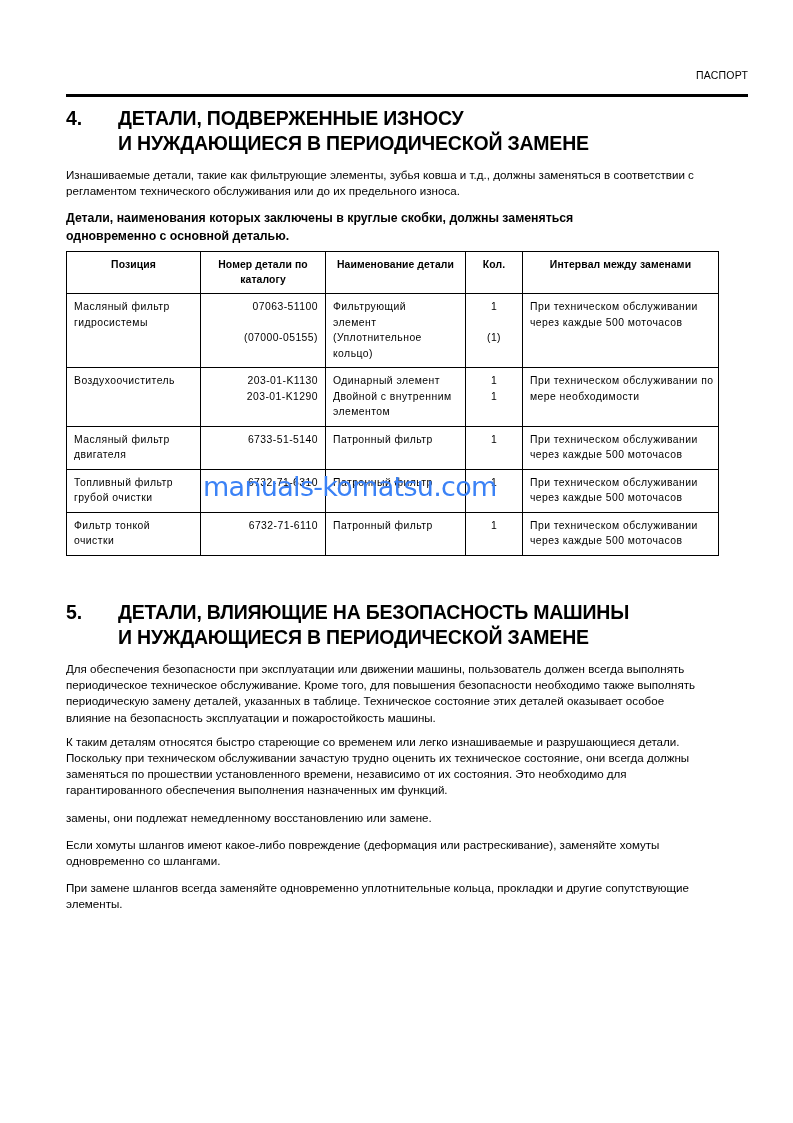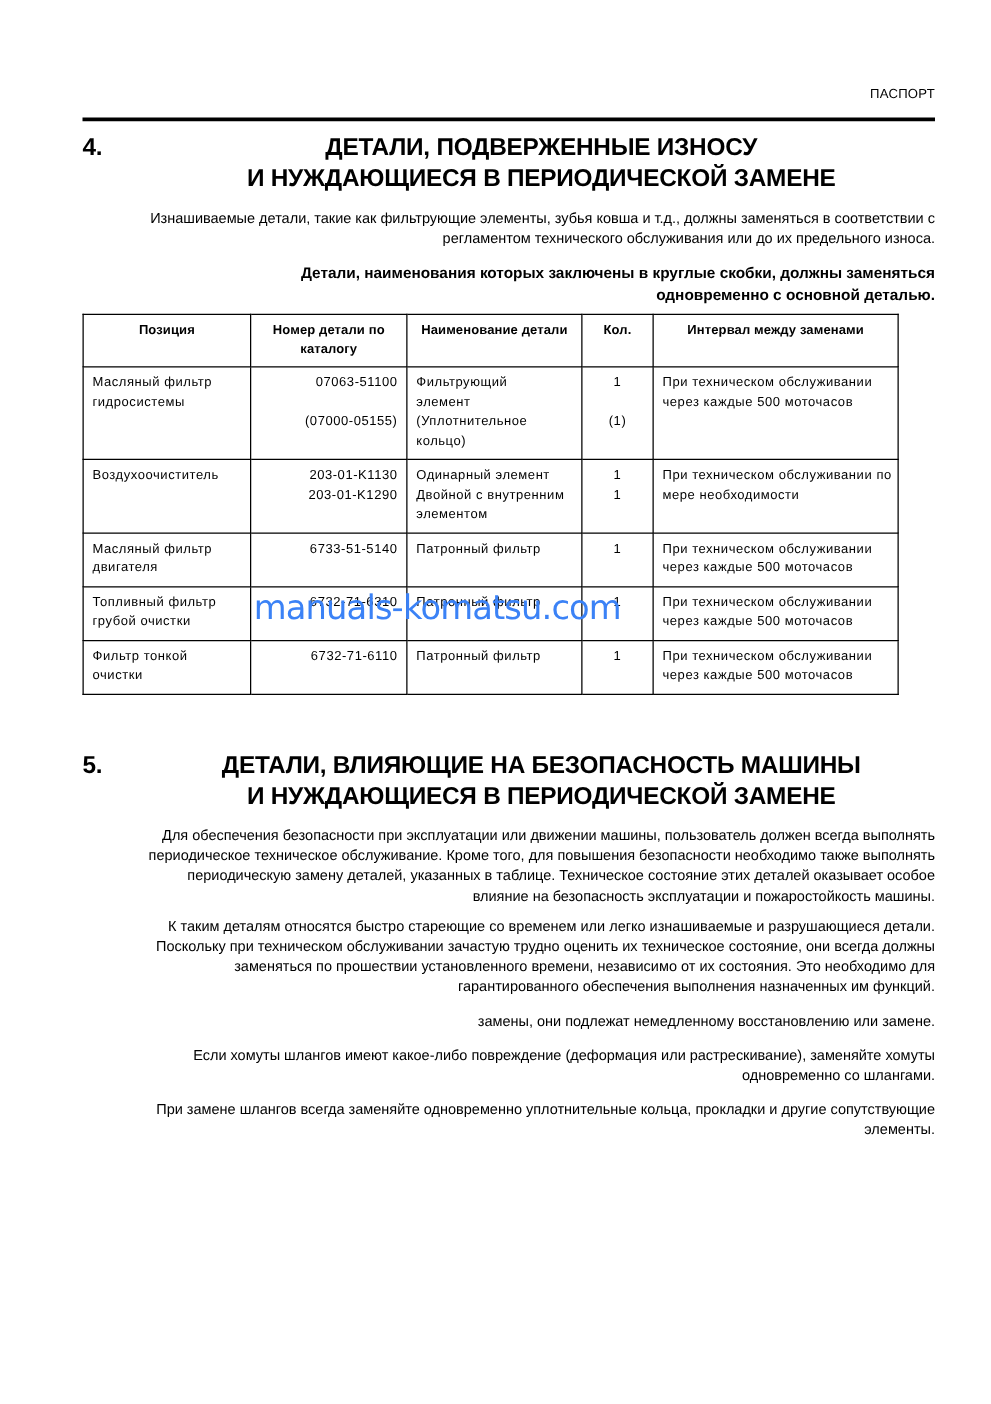--- a/index.html
+++ b/index.html
@@ -59,33 +59,32 @@
     line-height: 25px;
     letter-spacing: -0.2px;
   }
   .section-heading .sec-num {
     width: 52px;
     flex: 0 0 52px;
     font-size: 19.5px;
   }
   .section-heading .sec-title {
     flex: 1 1 auto;
-    text-align: center;
   }
   .section-heading .sec-title .ln {
     display: block;
     white-space: nowrap;
   }
 
   
   .para {
     font-size: 11.6px;
     line-height: 16.2px;
     margin-top: 11px;
-    text-align: right;
+    text-align: left;
   }
   .para .ln {
     display: block;
     white-space: nowrap;
   }
   .para.tight { margin-top: 8px; }
   .para.bold {
     font-weight: bold;
     font-size: 12.3px;
     line-height: 17.5px;

